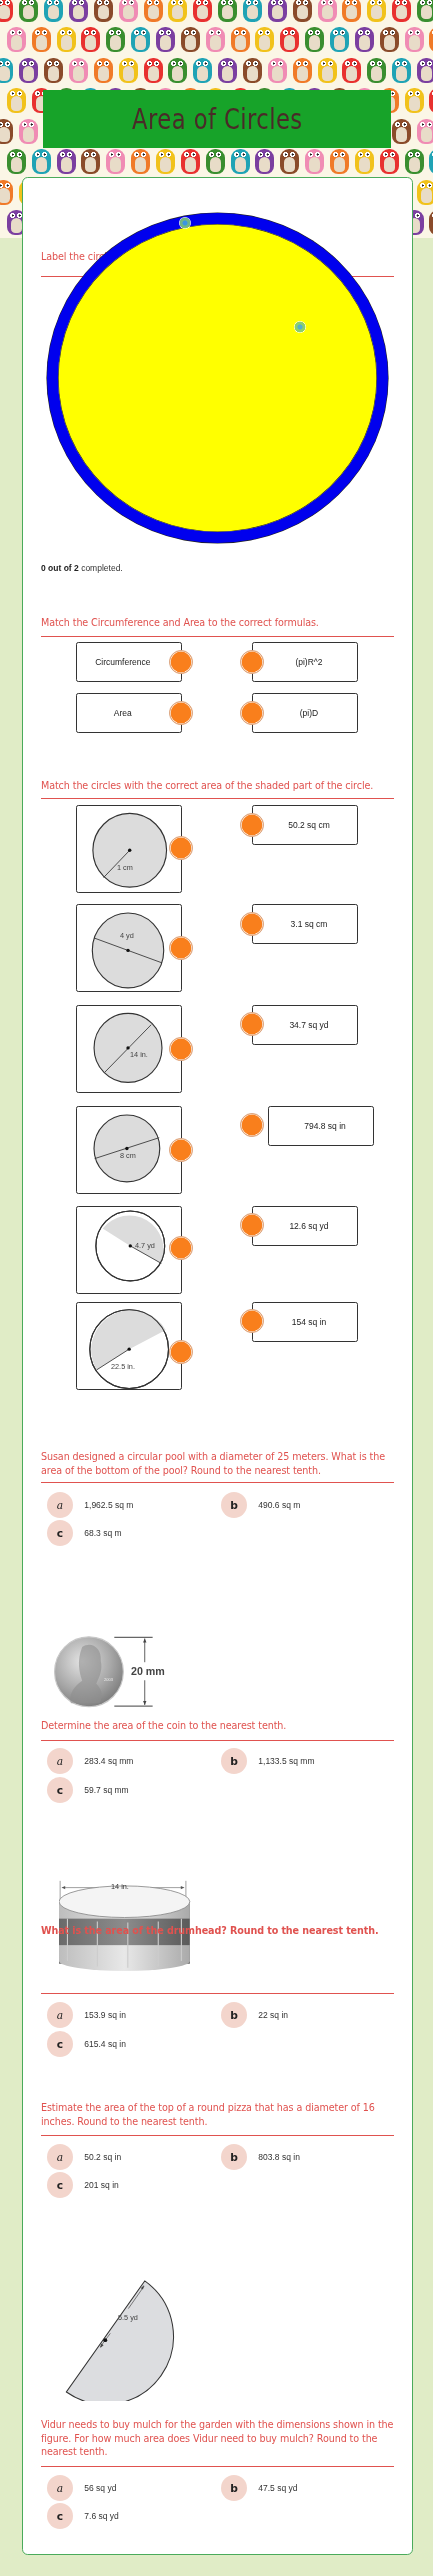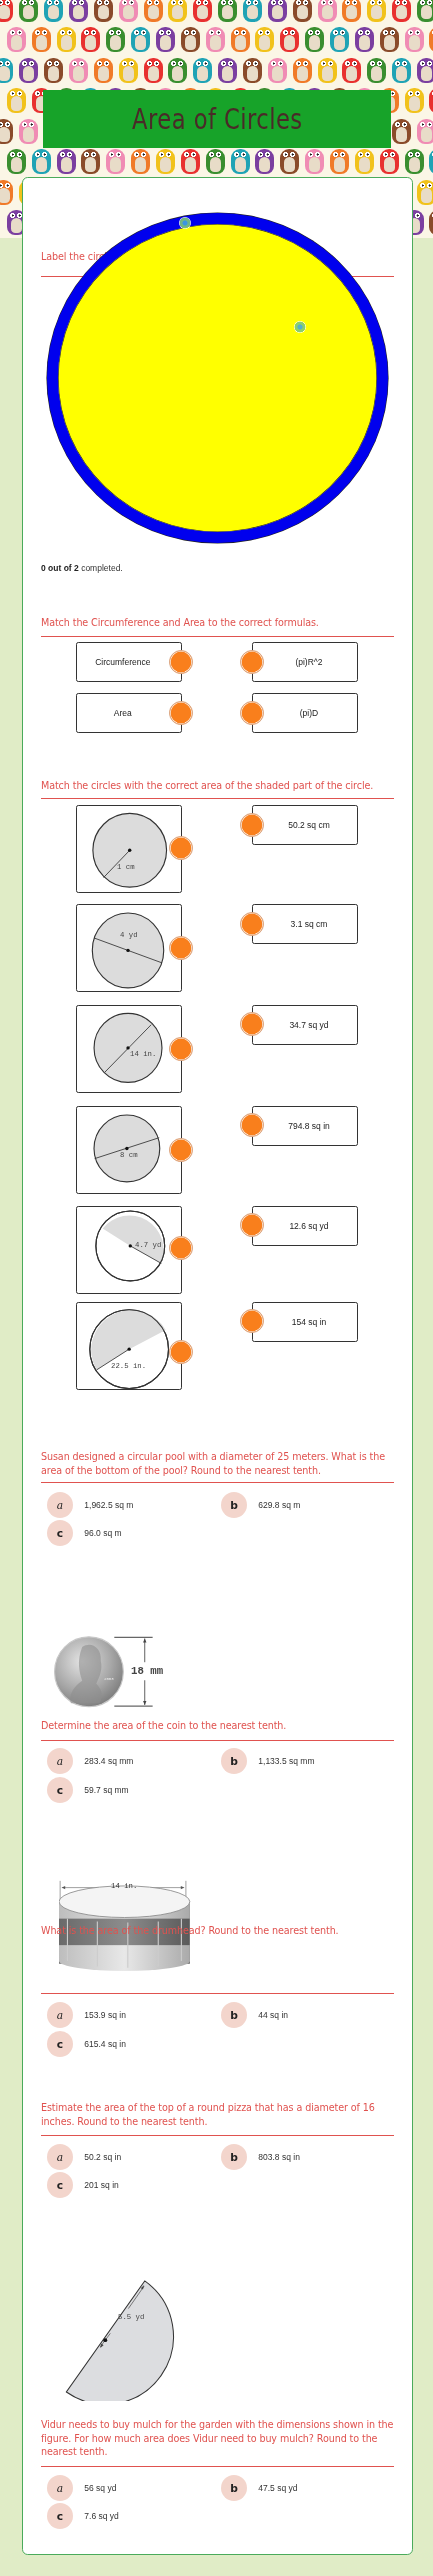--- a/index.html
+++ b/index.html
@@ -39,21 +39,21 @@
     font-size: 29px; color: #4a2a28; font-weight: normal;
     letter-spacing: 0.6px;
     transform: scaleX(0.78);
   }
   .card {
     position: absolute; left: 21.5px; top: 177px; width: 391px; height: 2378px;
     background: #ffffff;
     border: 1.7px solid #4aab5b;
     border-radius: 5.7px;
   }
-  .abs { position: absolute; font-family: Liberation Mono, monospace; }
+  .abs { position: absolute; }
   .q-title {
     position: absolute; left: 41px; width: 353px;
     font-family: "DejaVu Sans", sans-serif;
     color: #e0524f; font-size: 9.6px; line-height: 13.6px;
     letter-spacing: -0.1px;
   }
   .q-title .em {
     color: #c9263a; font-weight: bold; text-decoration: underline;
     text-decoration-color: #222; text-decoration-thickness: 1.1px;
   }
@@ -350,21 +350,21 @@
 
 <div class="img-box" style="left:76px; top:1106px;">
   <svg width="106" height="88" viewBox="0 0 187 155">
     <ellipse cx="88" cy="73" rx="58" ry="59" fill="#dcdcdc" stroke="#333" stroke-width="2"></ellipse>
     <line x1="31" y1="91" x2="145" y2="54" stroke="#333" stroke-width="1.5"></line>
     <circle cx="88" cy="73" r="3" fill="#111"></circle>
   </svg>
   <span class="abs" style="left:43px; top:44px; font-size:7.3px; color:#444;">8 cm</span>
 </div>
 <div class="dot" style="left:169px; top:1138px;"></div>
-<div class="match-box right" style="left:252px; top:1106px;">
+<div class="match-box right" style="left:268px; top:1106px;">
     <span>794.8 sq in</span>
   </div>
 <div class="dot" style="left:240px; top:1113px;"></div>
 
 <div class="img-box" style="left:76px; top:1206px;">
   <svg width="106" height="84" viewBox="0 0 187 149">
     <ellipse cx="94" cy="69" rx="61" ry="62" fill="#fff" stroke="#333" stroke-width="2"></ellipse>
     <path d="M94,69 L45,38 A61,62 0 0 1 149,100 Z" fill="#dcdcdc"></path>
     <ellipse cx="94" cy="69" rx="61" ry="62" fill="none" stroke="#333" stroke-width="2"></ellipse>
     <line x1="94" y1="69" x2="149" y2="100" stroke="#333" stroke-width="1.5"></line>
@@ -395,46 +395,46 @@
 <div class="dot" style="left:240px; top:1309px;"></div>
 
 <div class="q-title" style="top:1450px;">Susan designed a circular pool with a diameter of 25 meters. What is the area of the bottom of the pool? Round to the nearest tenth.</div>
 <div class="q-line" style="top:1482px;"></div>
 <div class="option" style="left:47px; top:1492px;">
   <span class="badge ital">a</span>
   <span class="opt-text">1,962.5 sq m</span>
 </div>
 <div class="option" style="left:221px; top:1492px;">
   <span class="badge">b</span>
-  <span class="opt-text">629.8 sq m</span>
+  <span class="opt-text">490.6 sq m</span>
 </div>
 <div class="option" style="left:47px; top:1520px;">
   <span class="badge">c</span>
-  <span class="opt-text">96.0 sq m</span>
+  <span class="opt-text">68.3 sq m</span>
 </div>
 
 <div class="figure" style="left:51px; top:1616px; width:130px; height:124px;">
   <svg width="130" height="124" viewBox="0 0 230 220">
     <defs>
       <radialGradient id="coinG" cx="40%" cy="35%" r="70%">
         <stop offset="0%" stop-color="#e4e4e4"></stop>
         <stop offset="60%" stop-color="#a8a8a8"></stop>
         <stop offset="100%" stop-color="#7a7a7a"></stop>
       </radialGradient>
     </defs>
     <ellipse cx="67" cy="99" rx="61" ry="62" fill="url(#coinG)" stroke="#c8c8c8" stroke-width="2"></ellipse>
     <path d="M55,55 C70,45 90,55 88,80 C92,95 85,110 80,120 C95,135 90,150 85,155 L35,155 C30,140 40,125 55,115 C50,100 45,80 55,55 Z" fill="#8e8e8e" opacity="0.6"></path>
     <line x1="112" y1="38" x2="180" y2="38" stroke="#666" stroke-width="2"></line>
     <line x1="112" y1="160" x2="180" y2="160" stroke="#666" stroke-width="2"></line>
     <line x1="166" y1="40" x2="166" y2="82" stroke="#444" stroke-width="1.5"></line>
     <line x1="166" y1="114" x2="166" y2="158" stroke="#444" stroke-width="1.5"></line>
     <polygon points="166,40 163,47 169,47" fill="#444"></polygon>
     <polygon points="166,158 163,151 169,151" fill="#444"></polygon>
   </svg>
-  <span class="abs" style="left:80px; top:49px; font-size:10.7px; color:#444; font-weight:bold;">18 mm</span>
+  <span class="abs" style="left:80px; top:49px; font-size:10.7px; color:#444; font-weight:bold;">20 mm</span>
   <span class="abs" style="left:53px; top:61px; font-size:4px; color:#eee;">2003</span>
 </div>
 <div class="q-title" style="top:1719px;">Determine the area of the coin to the nearest tenth.</div>
 <div class="q-line" style="top:1740px;"></div>
 <div class="option" style="left:47px; top:1748px;">
   <span class="badge ital">a</span>
   <span class="opt-text">283.4 sq mm</span>
 </div>
 <div class="option" style="left:221px; top:1748px;">
   <span class="badge">b</span>
@@ -471,29 +471,29 @@
     <rect x="0" y="45" width="232" height="30" fill="url(#drumRim)"></rect>
     <ellipse cx="116" cy="45" rx="116" ry="28" fill="#f4f4f4" stroke="#888" stroke-width="1.5"></ellipse>
     <line x1="15" y1="75" x2="15" y2="150" stroke="#ccc" stroke-width="2"></line>
     <line x1="68" y1="80" x2="68" y2="160" stroke="#ccc" stroke-width="2"></line>
     <line x1="122" y1="82" x2="122" y2="162" stroke="#ccc" stroke-width="2"></line>
     <line x1="176" y1="80" x2="176" y2="160" stroke="#ccc" stroke-width="2"></line>
     <line x1="217" y1="75" x2="217" y2="150" stroke="#ccc" stroke-width="2"></line>
   </svg>
   <span class="abs" style="left:52px; top:6.2px; font-size:7.3px; color:#333;">14 in.</span>
 </div>
-<div class="q-title" style="top:1924px;">What is the area of the drumhead? Round to the nearest tenth.</div>
+<div class="q-title" style="top:1924px;font-weight:bold;">What is the area of the drumhead? Round to the nearest tenth.</div>
 <div class="q-line" style="top:1993px;"></div>
 <div class="option" style="left:47px; top:2002px;">
   <span class="badge ital">a</span>
   <span class="opt-text">153.9 sq in</span>
 </div>
 <div class="option" style="left:221px; top:2002px;">
   <span class="badge">b</span>
-  <span class="opt-text">44 sq in</span>
+  <span class="opt-text">22 sq in</span>
 </div>
 <div class="option" style="left:47px; top:2031px;">
   <span class="badge">c</span>
   <span class="opt-text">615.4 sq in</span>
 </div>
 
 <div class="q-title" style="top:2101px;">Estimate the area of the top of a round pizza that has a diameter of 16 inches. Round to the nearest tenth.</div>
 <div class="q-line" style="top:2135px;"></div>
 <div class="option" style="left:47px; top:2144px;">
   <span class="badge ital">a</span>

